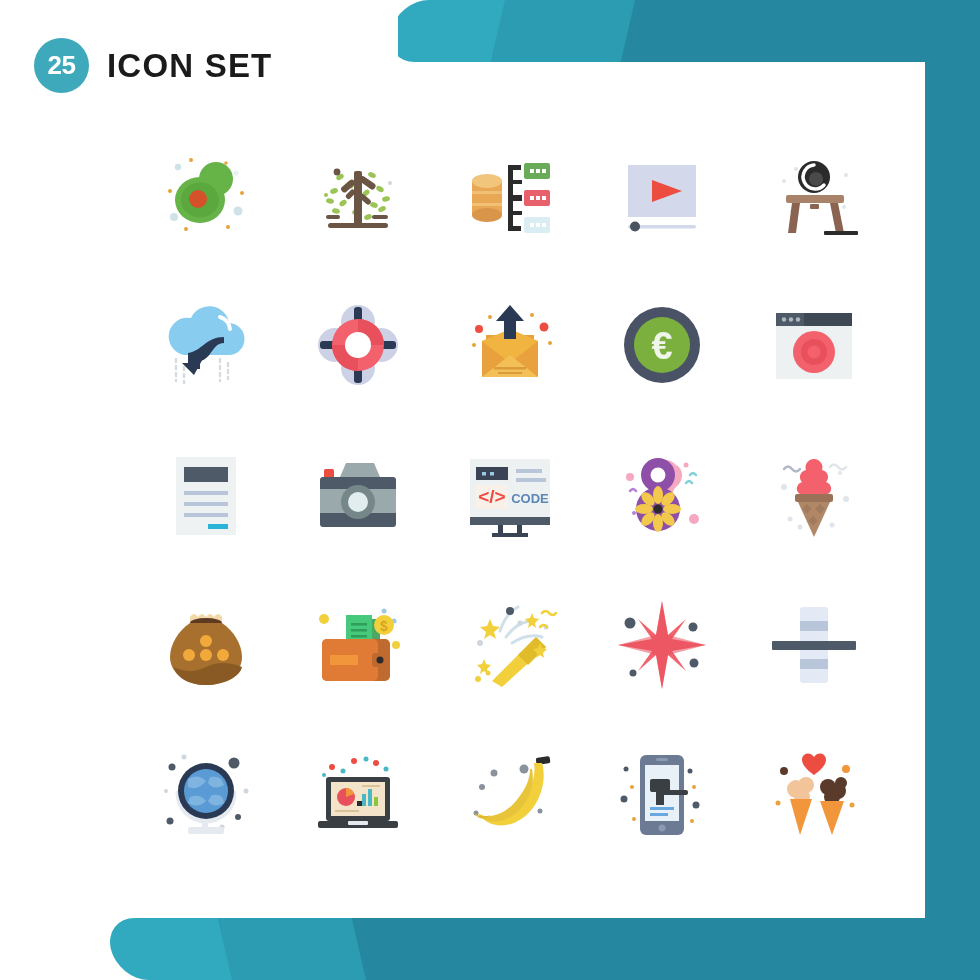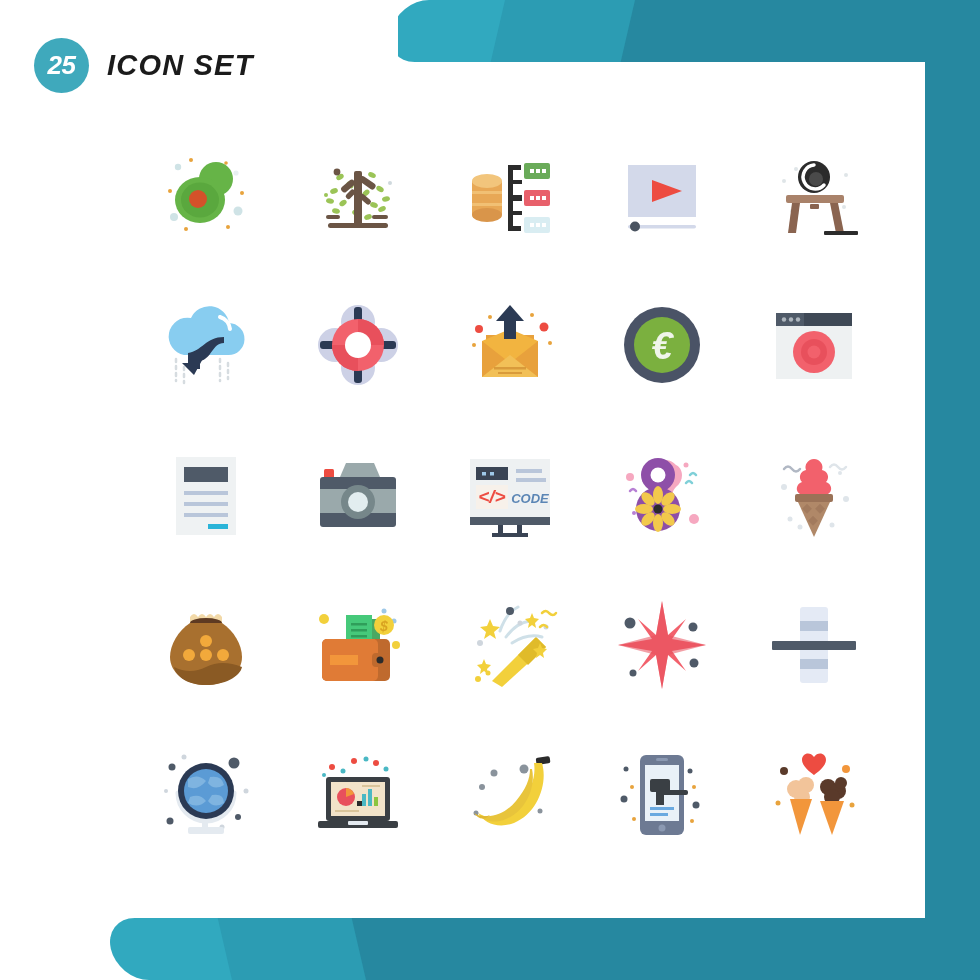--- a/index.html
+++ b/index.html
@@ -2,21 +2,21 @@
 <html><head>
 <meta charset="utf-8">
 <style>
   html,body{margin:0;padding:0;}
   body{
     width:980px;height:980px;
     background:#ffffff;
     font-family:"Liberation Sans", sans-serif;
     overflow:hidden;
   }
-  #stage{position:relative;width:980px;height:980px;background:#ffffff;overflow:hidden;font-style:italic;}
+  #stage{position:relative;width:980px;height:980px;background:#ffffff;overflow:hidden;}
 
   
   .band{position:absolute;}
   #right-band{
     right:0;top:0;width:55px;height:980px;background:#2688A0;
   }
   #top-band-light{
     top:0;left:398px;width:230px;height:62px;background:#31A9BF;
     transform:skewX(-13deg);transform-origin:top left;
     border-top-left-radius:34px;border-bottom-left-radius:34px;
@@ -55,21 +55,21 @@
     position:absolute;left:0;top:0;width:398px;height:62px;background:#ffffff;
   }
 
   
   #header{position:absolute;left:34px;top:38px;display:flex;align-items:center;gap:18px;z-index:6;}
   #count-badge{
     width:55px;height:55px;border-radius:50%;background:#3FA9BC;
     color:#ffffff;font-size:26px;font-weight:bold;
     display:flex;align-items:center;justify-content:center;letter-spacing:-0.5px;
   }
-  #set-title{font-size:29px;font-weight:bold;color:#1b1b1b;letter-spacing:1.2px;}
+  #set-title{font-size:33px;font-weight:bold;color:#1b1b1b;letter-spacing:1.2px;}
 
   
   #grid{
     position:absolute;left:130px;top:120px;width:760px;
     display:grid;grid-template-columns:repeat(5,152px);
     grid-auto-rows:150px;z-index:5;
   }
   .cell{display:flex;align-items:center;justify-content:center;}
   .icon{width:96px;height:96px;display:block;}
 </style>

